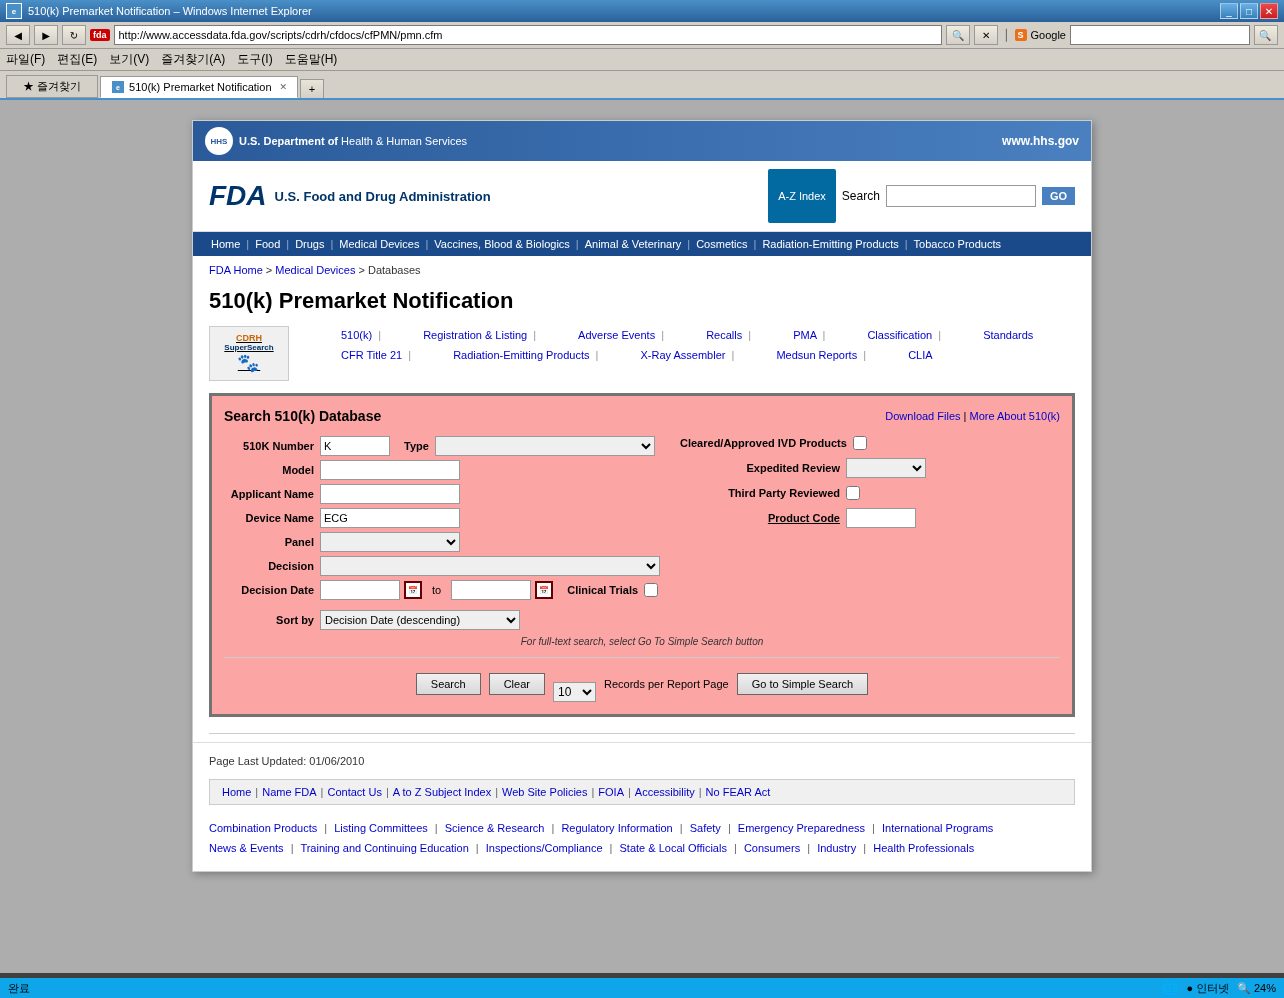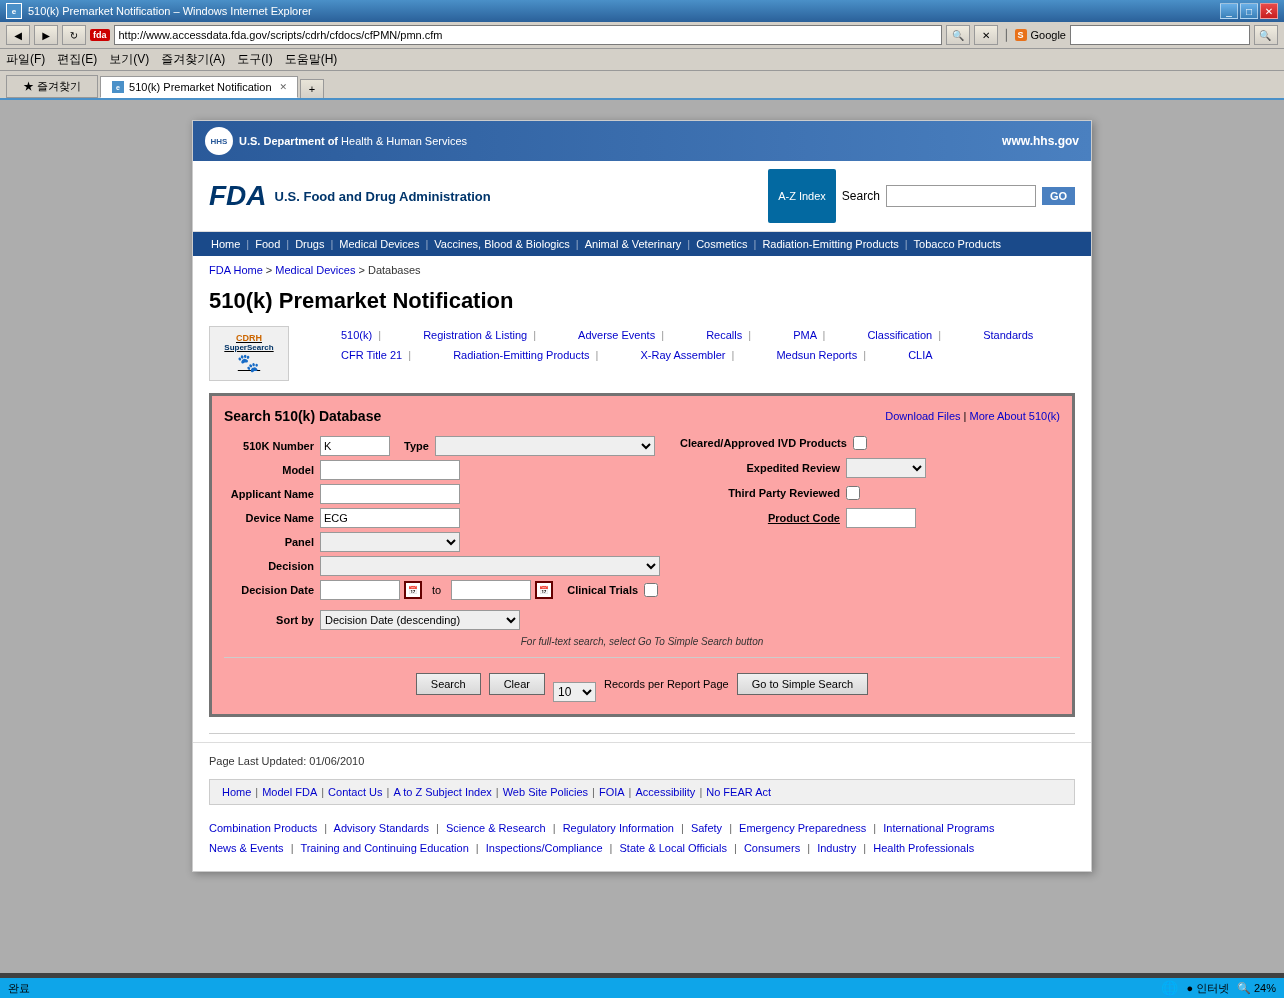--- a/index.html
+++ b/index.html
@@ -768,40 +768,40 @@
       </div>
     </div>
 
     <hr style="margin:8px 16px;border:none;border-top:1px solid #ccc;">
 
     <div class="page-updated">Page Last Updated: 01/06/2010</div>
 
     <div class="footer-links-bar">
       <a class="footer-link">Home</a>
       <span class="footer-pipe">|</span>
-      <a class="footer-link">Model FDA</a>
+      <a class="footer-link">Name FDA</a>
       <span class="footer-pipe">|</span>
       <a class="footer-link">Contact Us</a>
       <span class="footer-pipe">|</span>
       <a class="footer-link">A to Z Subject Index</a>
       <span class="footer-pipe">|</span>
       <a class="footer-link">Web Site Policies</a>
       <span class="footer-pipe">|</span>
       <a class="footer-link">FOIA</a>
       <span class="footer-pipe">|</span>
       <a class="footer-link">Accessibility</a>
       <span class="footer-pipe">|</span>
       <a class="footer-link">No FEAR Act</a>
     </div>
 
     <div class="footer-bottom">
       <div>
         <a class="footer-link">Combination Products</a>
         <span class="footer-pipe">|</span>
-        <a class="footer-link">Advisory Standards</a>
+        <a class="footer-link">Listing Committees</a>
         <span class="footer-pipe">|</span>
         <a class="footer-link">Science &amp; Research</a>
         <span class="footer-pipe">|</span>
         <a class="footer-link">Regulatory Information</a>
         <span class="footer-pipe">|</span>
         <a class="footer-link">Safety</a>
         <span class="footer-pipe">|</span>
         <a class="footer-link">Emergency Preparedness</a>
         <span class="footer-pipe">|</span>
         <a class="footer-link">International Programs</a>

